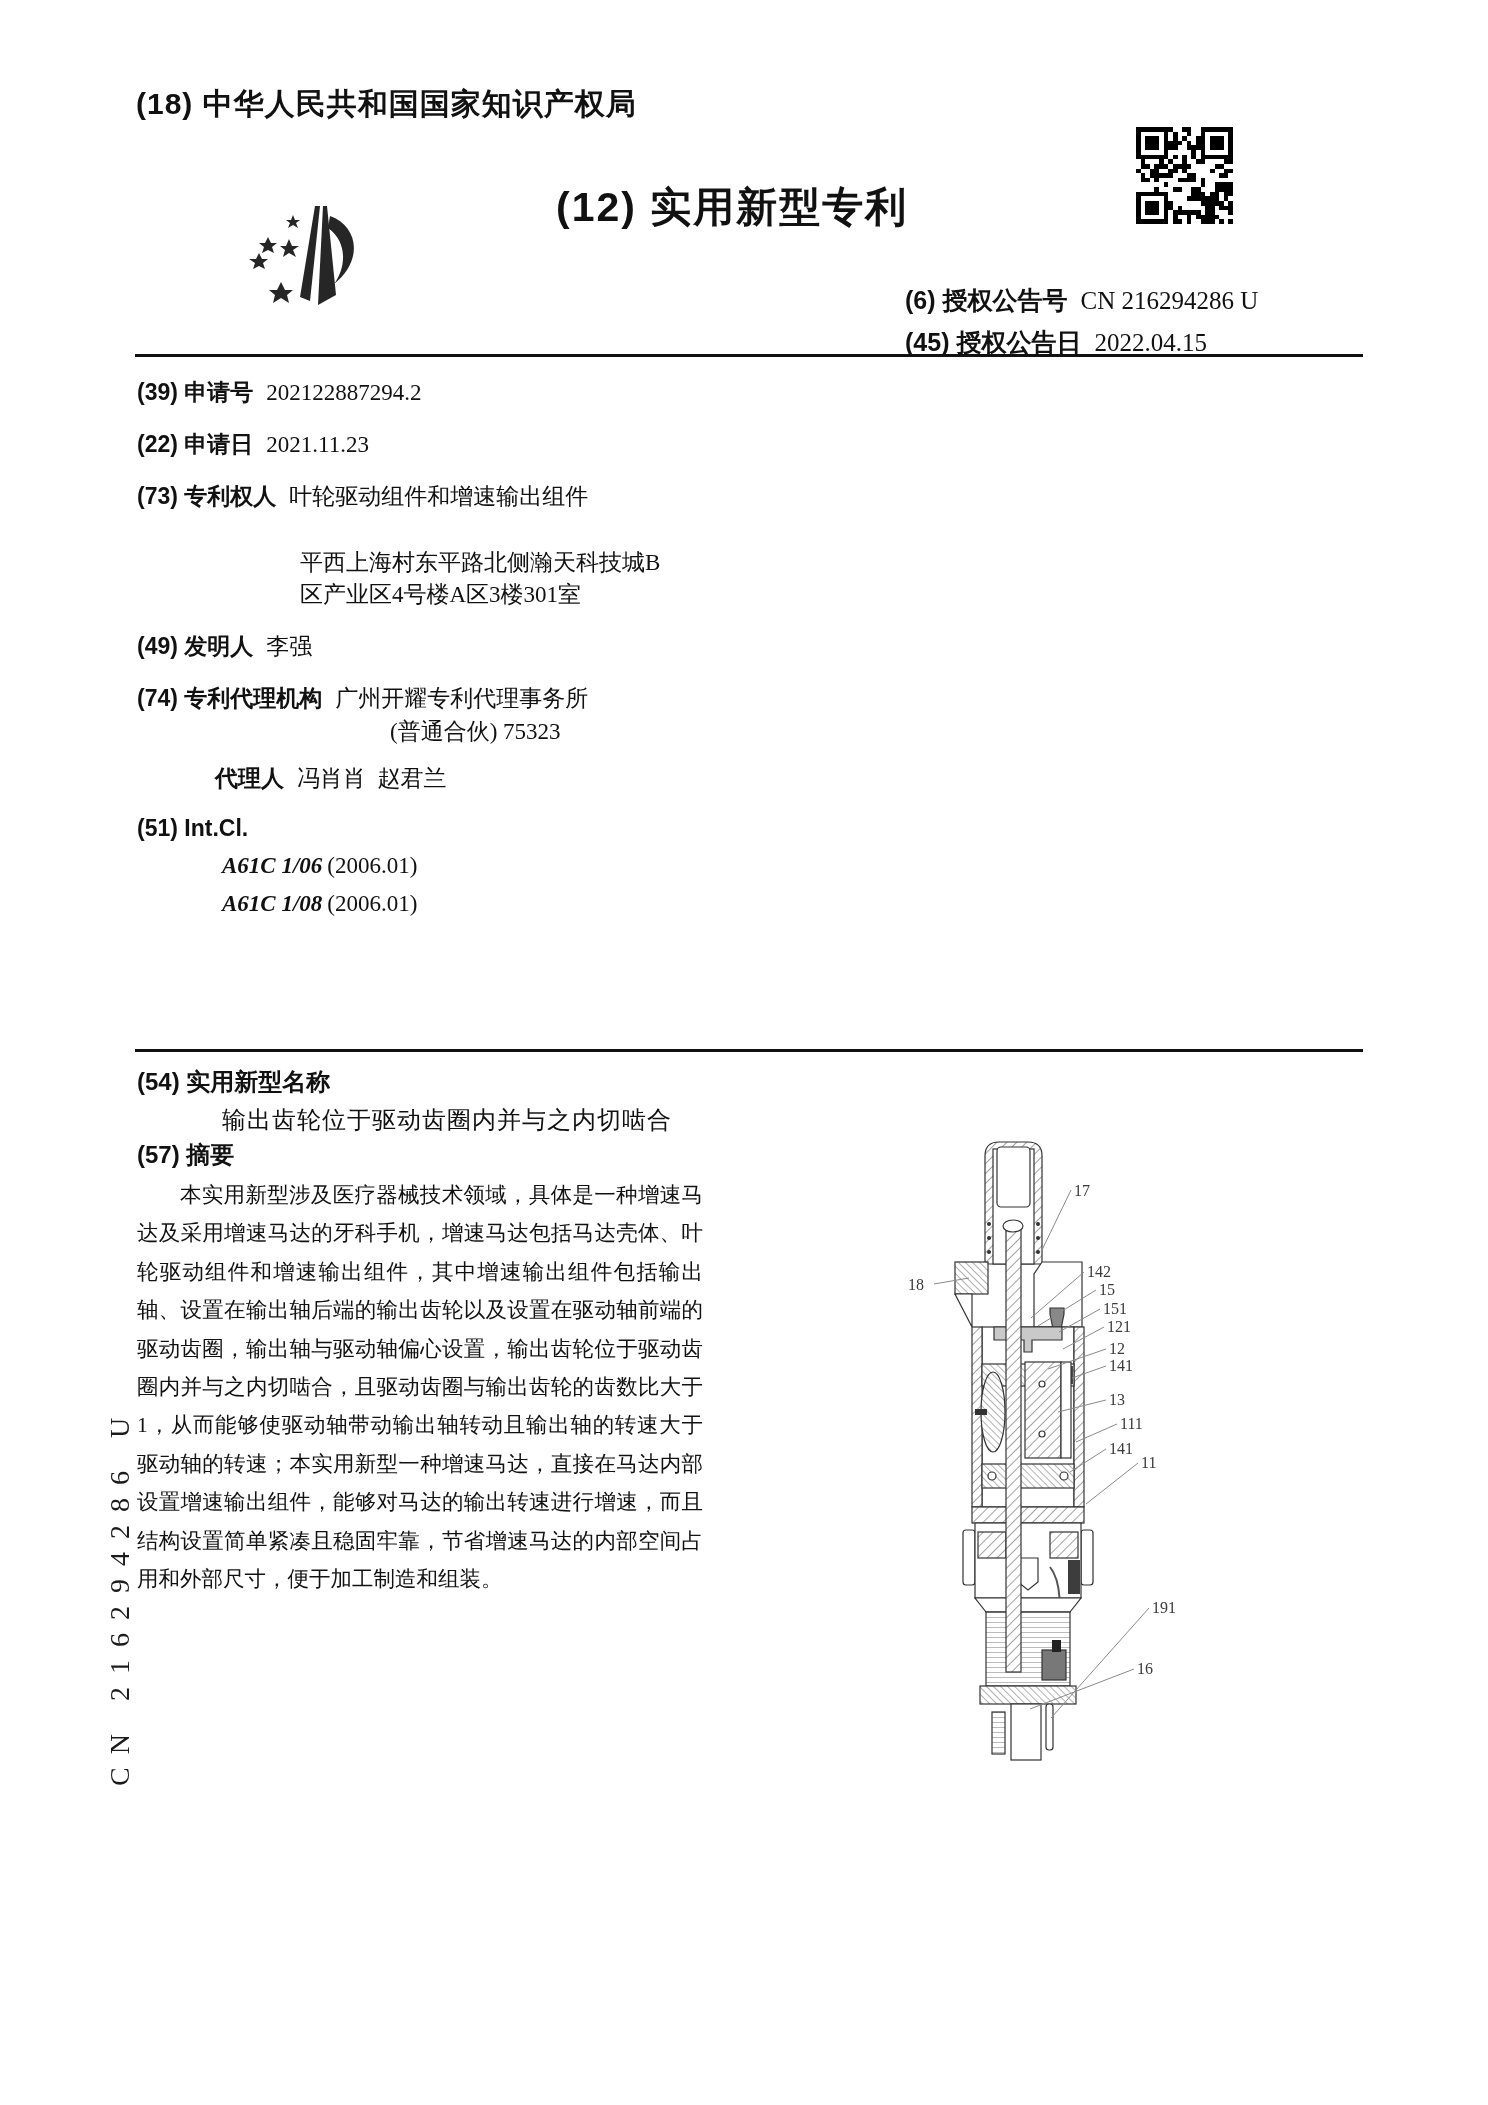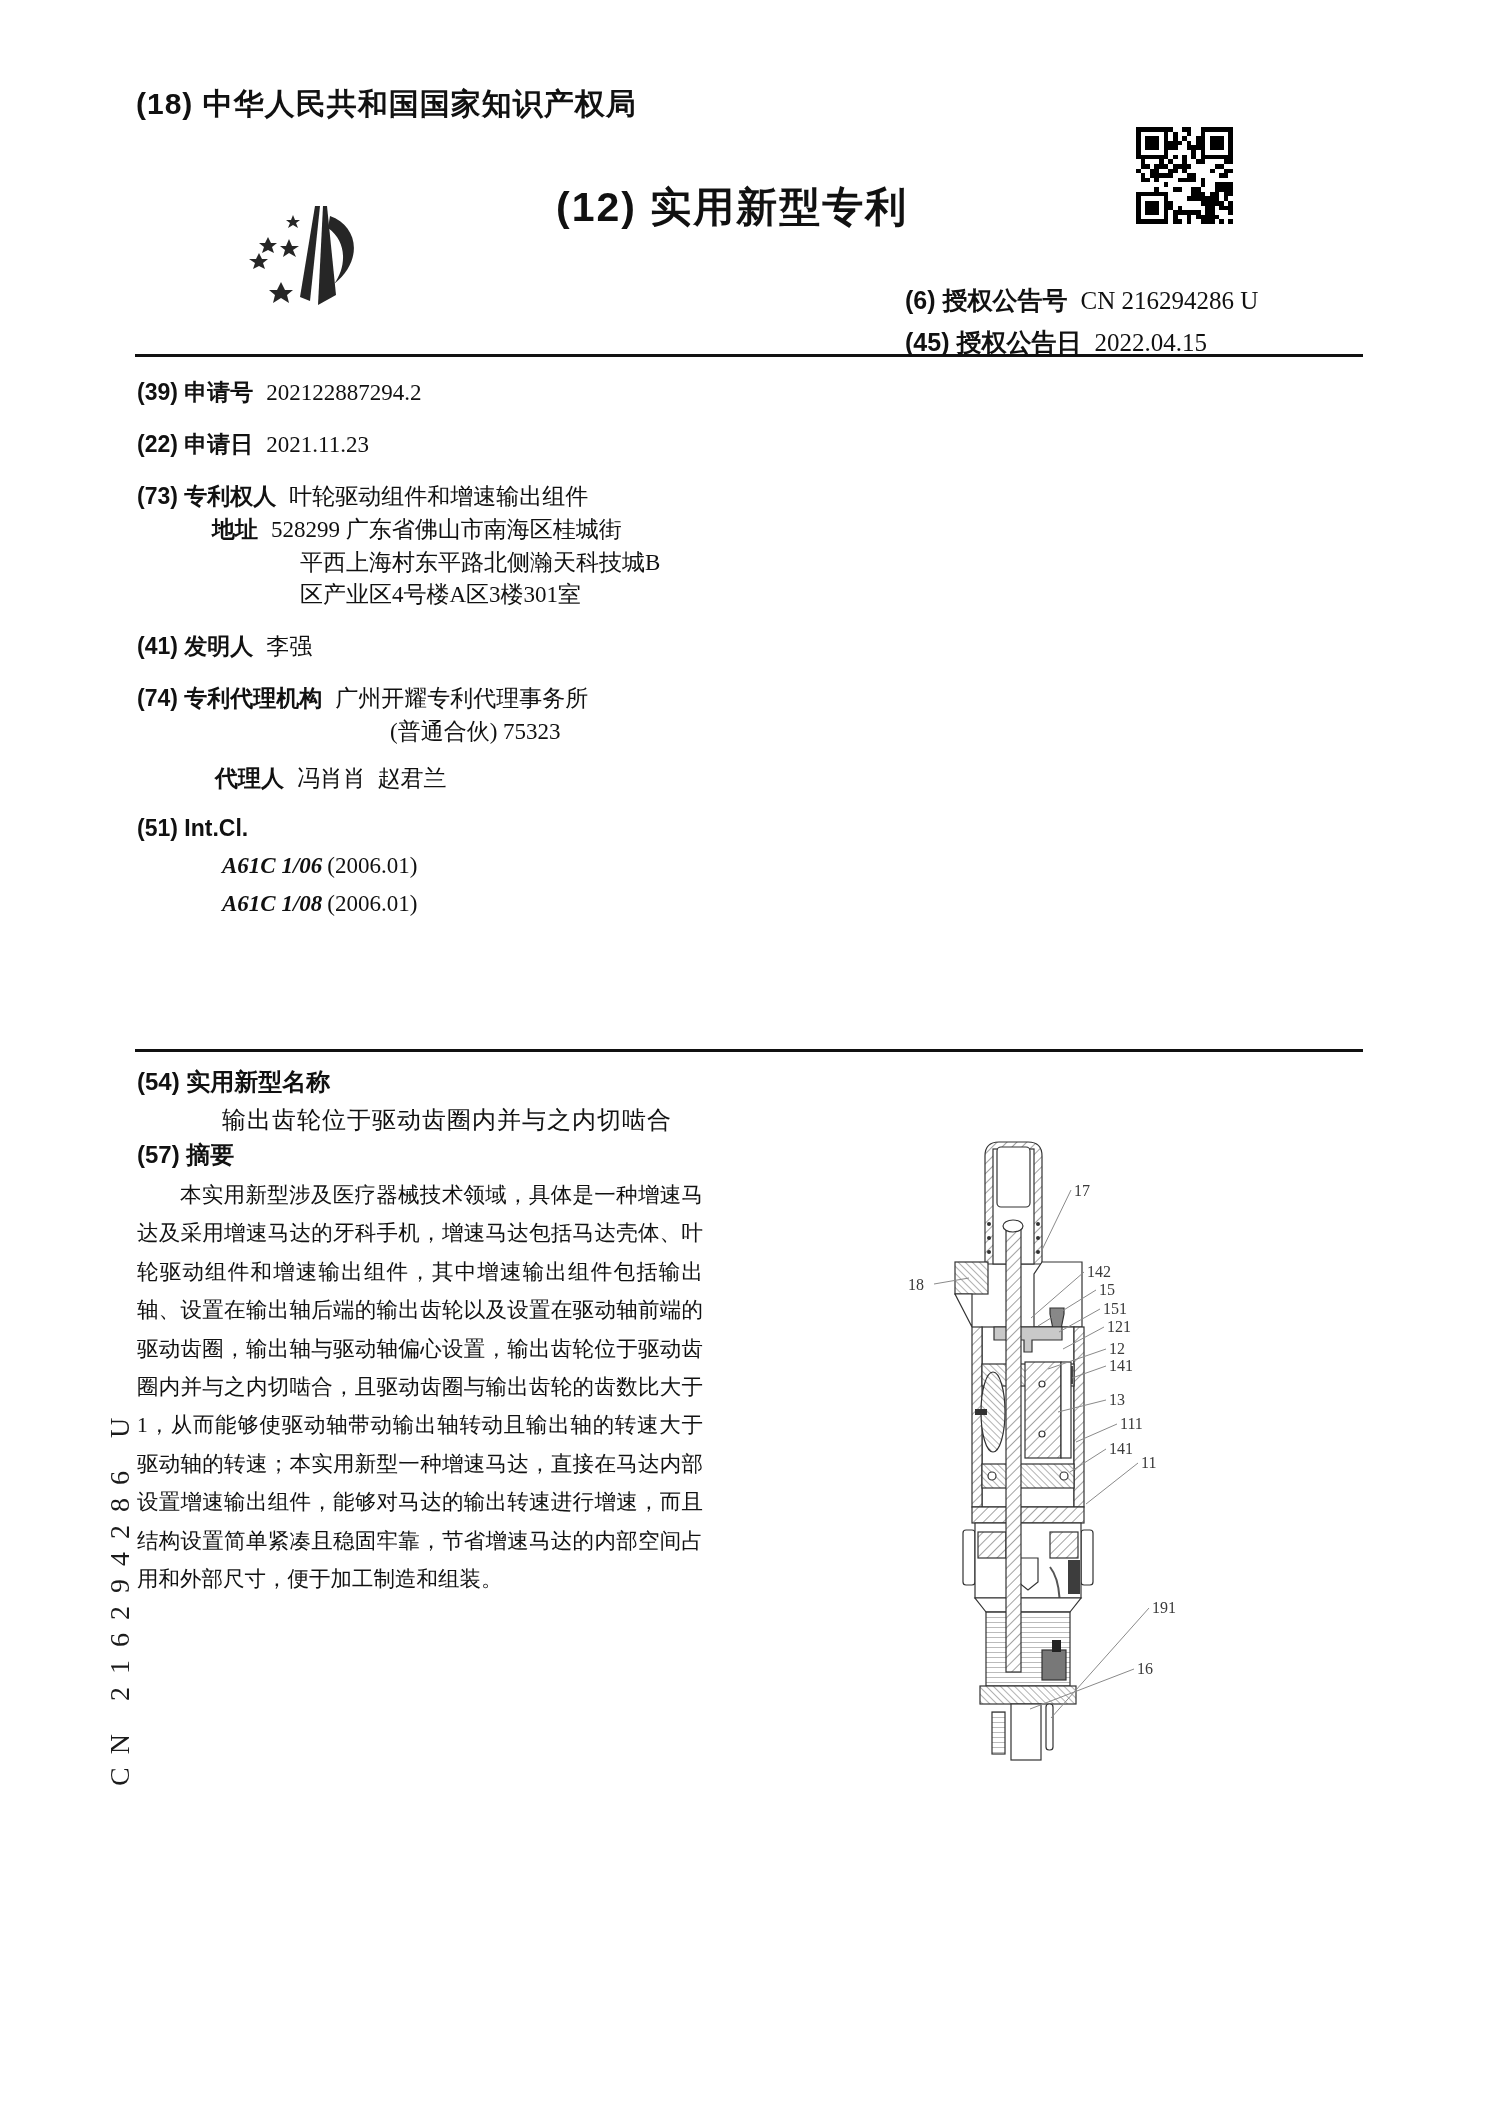--- a/index.html
+++ b/index.html
@@ -311,25 +311,24 @@
   <div class="a" id="pubDate"><span class="b">(45) 授权公告日</span><span class="val">2022.04.15</span></div>
 
   <div class="a rule" id="rule1"></div>
 
   <div class="a row" id="r21"><span class="b">(39) 申请号</span><span class="val">202122887294.2</span></div>
 
   <div class="a row" id="r22"><span class="b">(22) 申请日</span><span class="val">2021.11.23</span></div>
 
   <div class="a row" id="r73"><span class="b">(73) 专利权人</span><span class="val">叶轮驱动组件和增速输出组件</span></div>
 
-  <div class="a row" id="addr1"><span class="b">地址</span><span class="val">528299 广东省佛山市南海区桂城街</span></div>
   <div class="a row" id="addr2">平西上海村东平路北侧瀚天科技城B</div>
   <div class="a row" id="addr3">区产业区4号楼A区3楼301室</div>
 
-  <div class="a row" id="r72"><span class="b">(41) 发明人</span><span class="val">李强</span></div>
+  <div class="a row" id="r72"><span class="b">(49) 发明人</span><span class="val">李强</span></div>
 
   <div class="a row" id="r74"><span class="b">(74) 专利代理机构</span><span class="val">广州开耀专利代理事务所</span></div>
   <div class="a row" id="r74b">(普通合伙) 75323</div>
 
   <div class="a row" id="rAgent"><span class="b">代理人</span><span class="val">冯肖肖  赵君兰</span></div>
 
   <div class="a row b" id="r51">(51) Int.Cl.</div>
   <div class="a icl" id="icl1"><span class="code">A61C 1/06</span><span class="year">(2006.01)</span></div>
   <div class="a icl" id="icl2"><span class="code">A61C 1/08</span><span class="year">(2006.01)</span></div>
 

